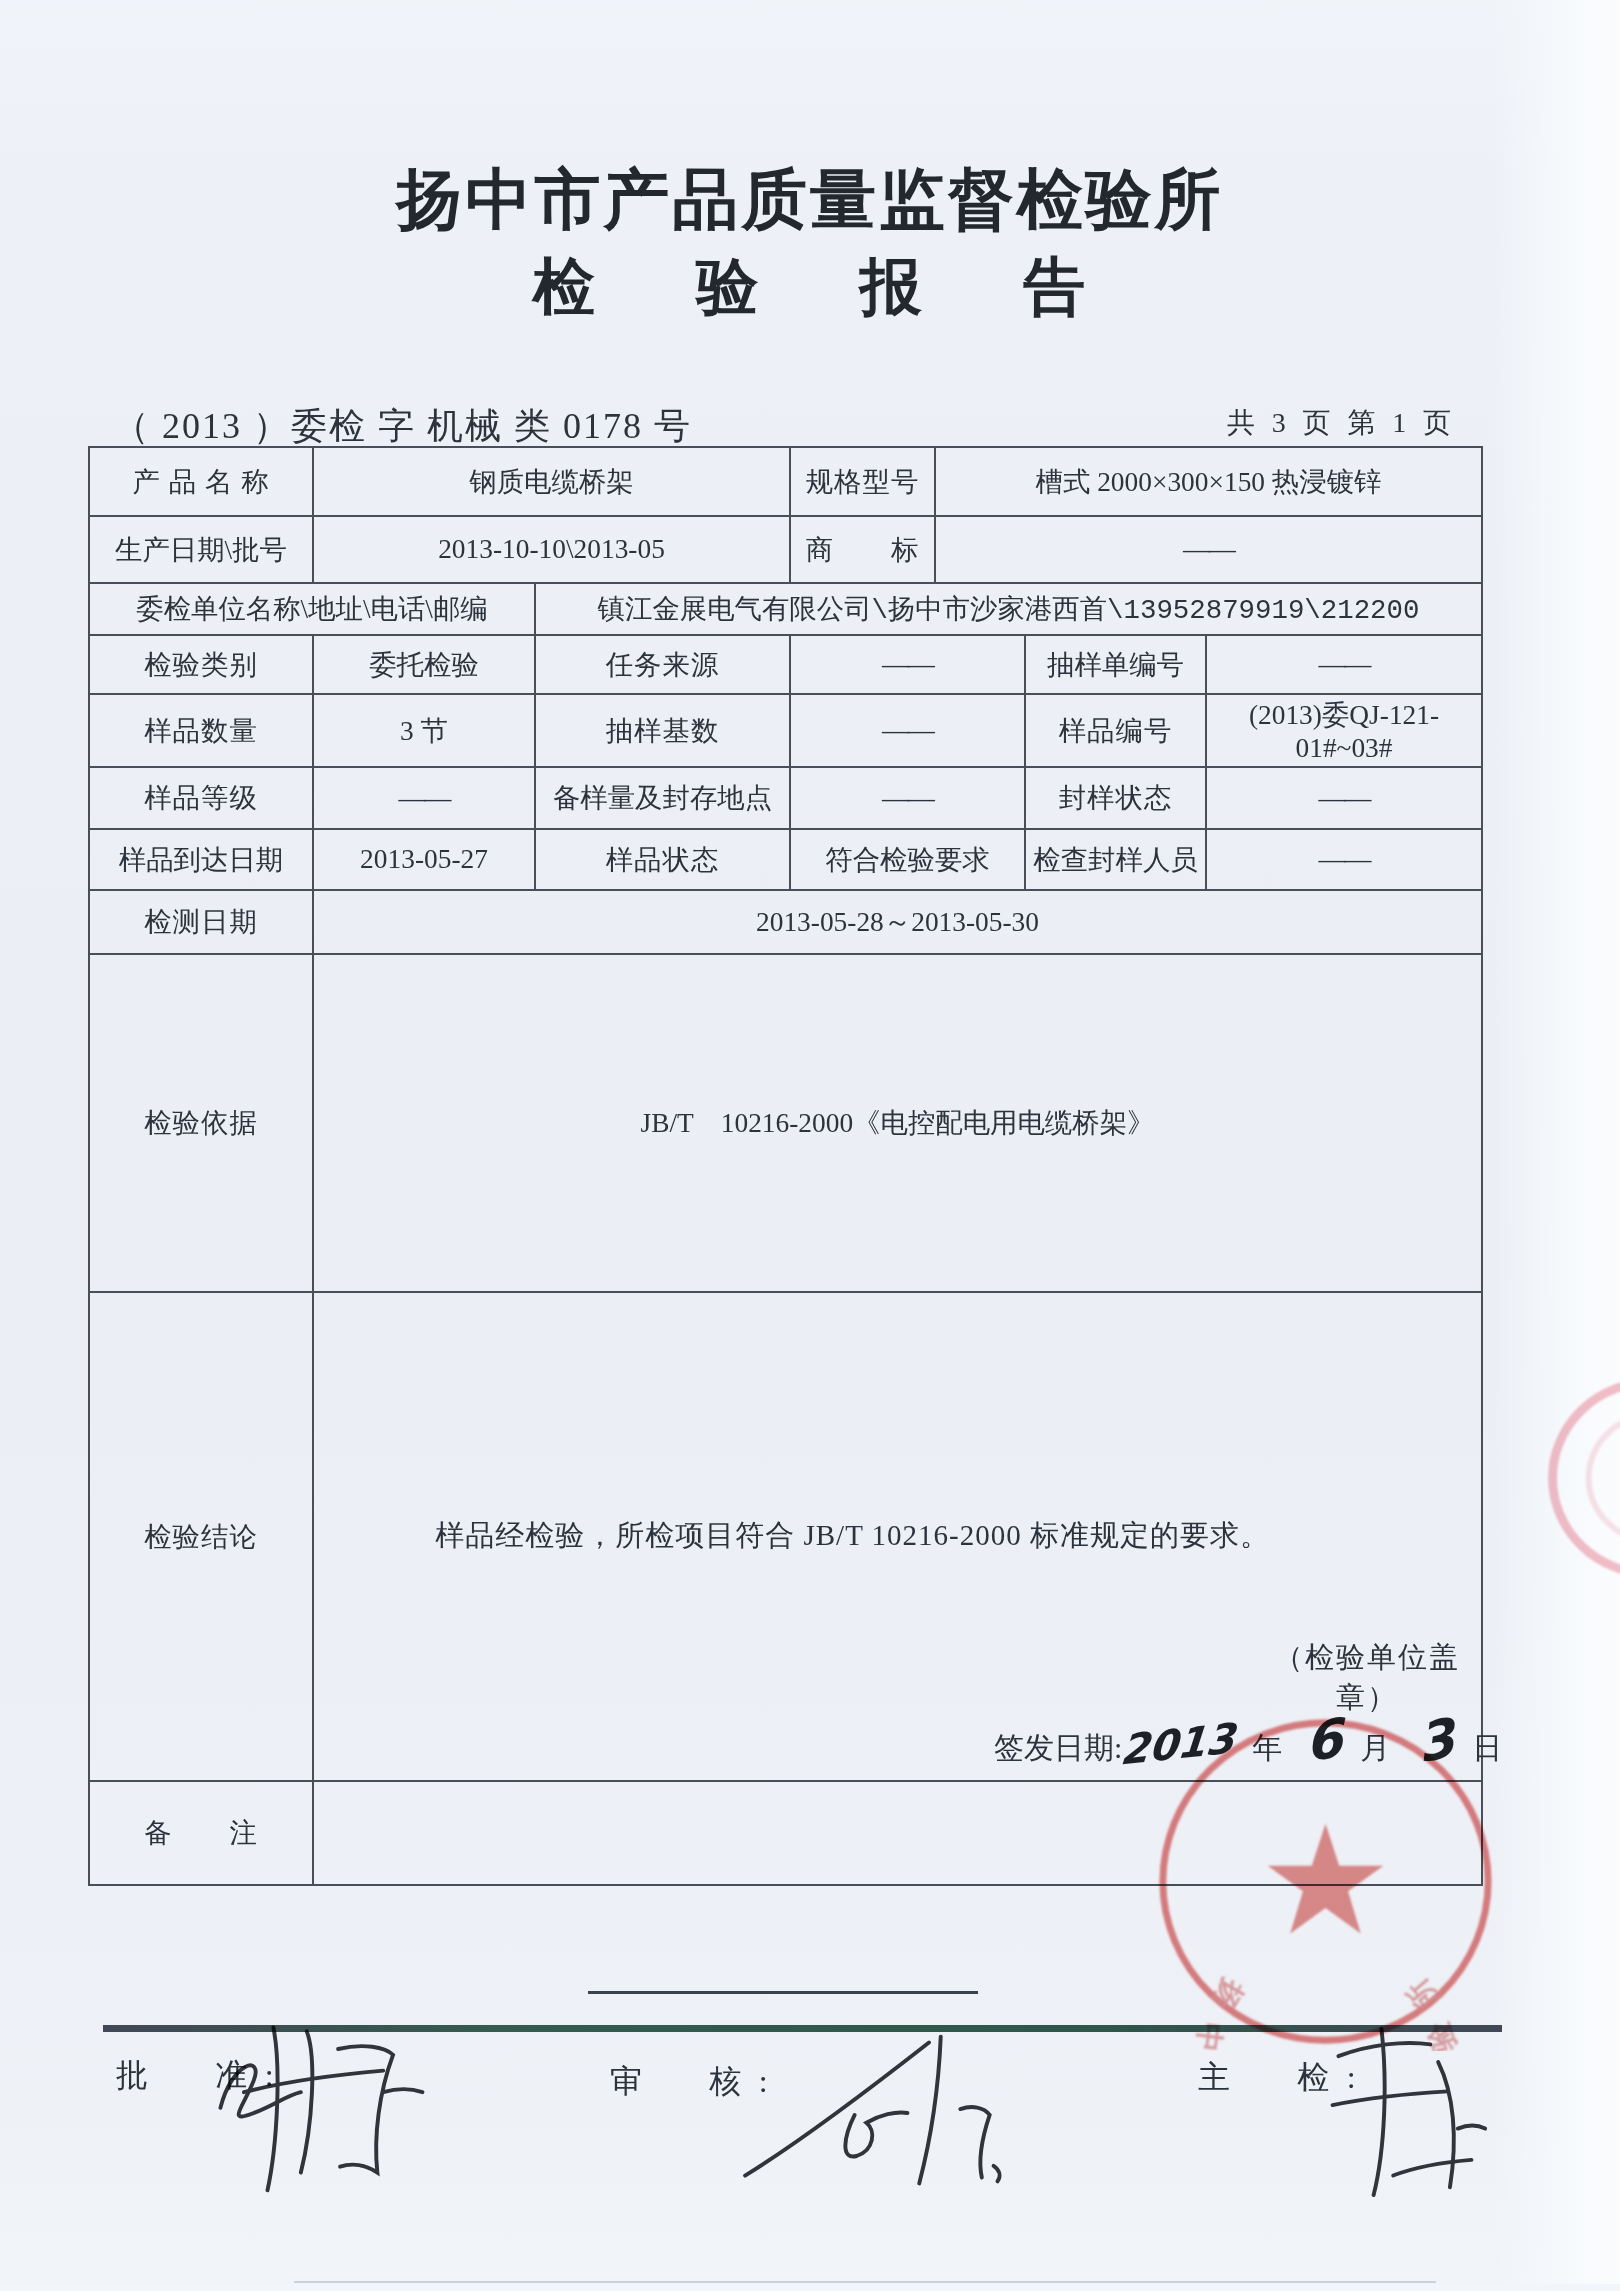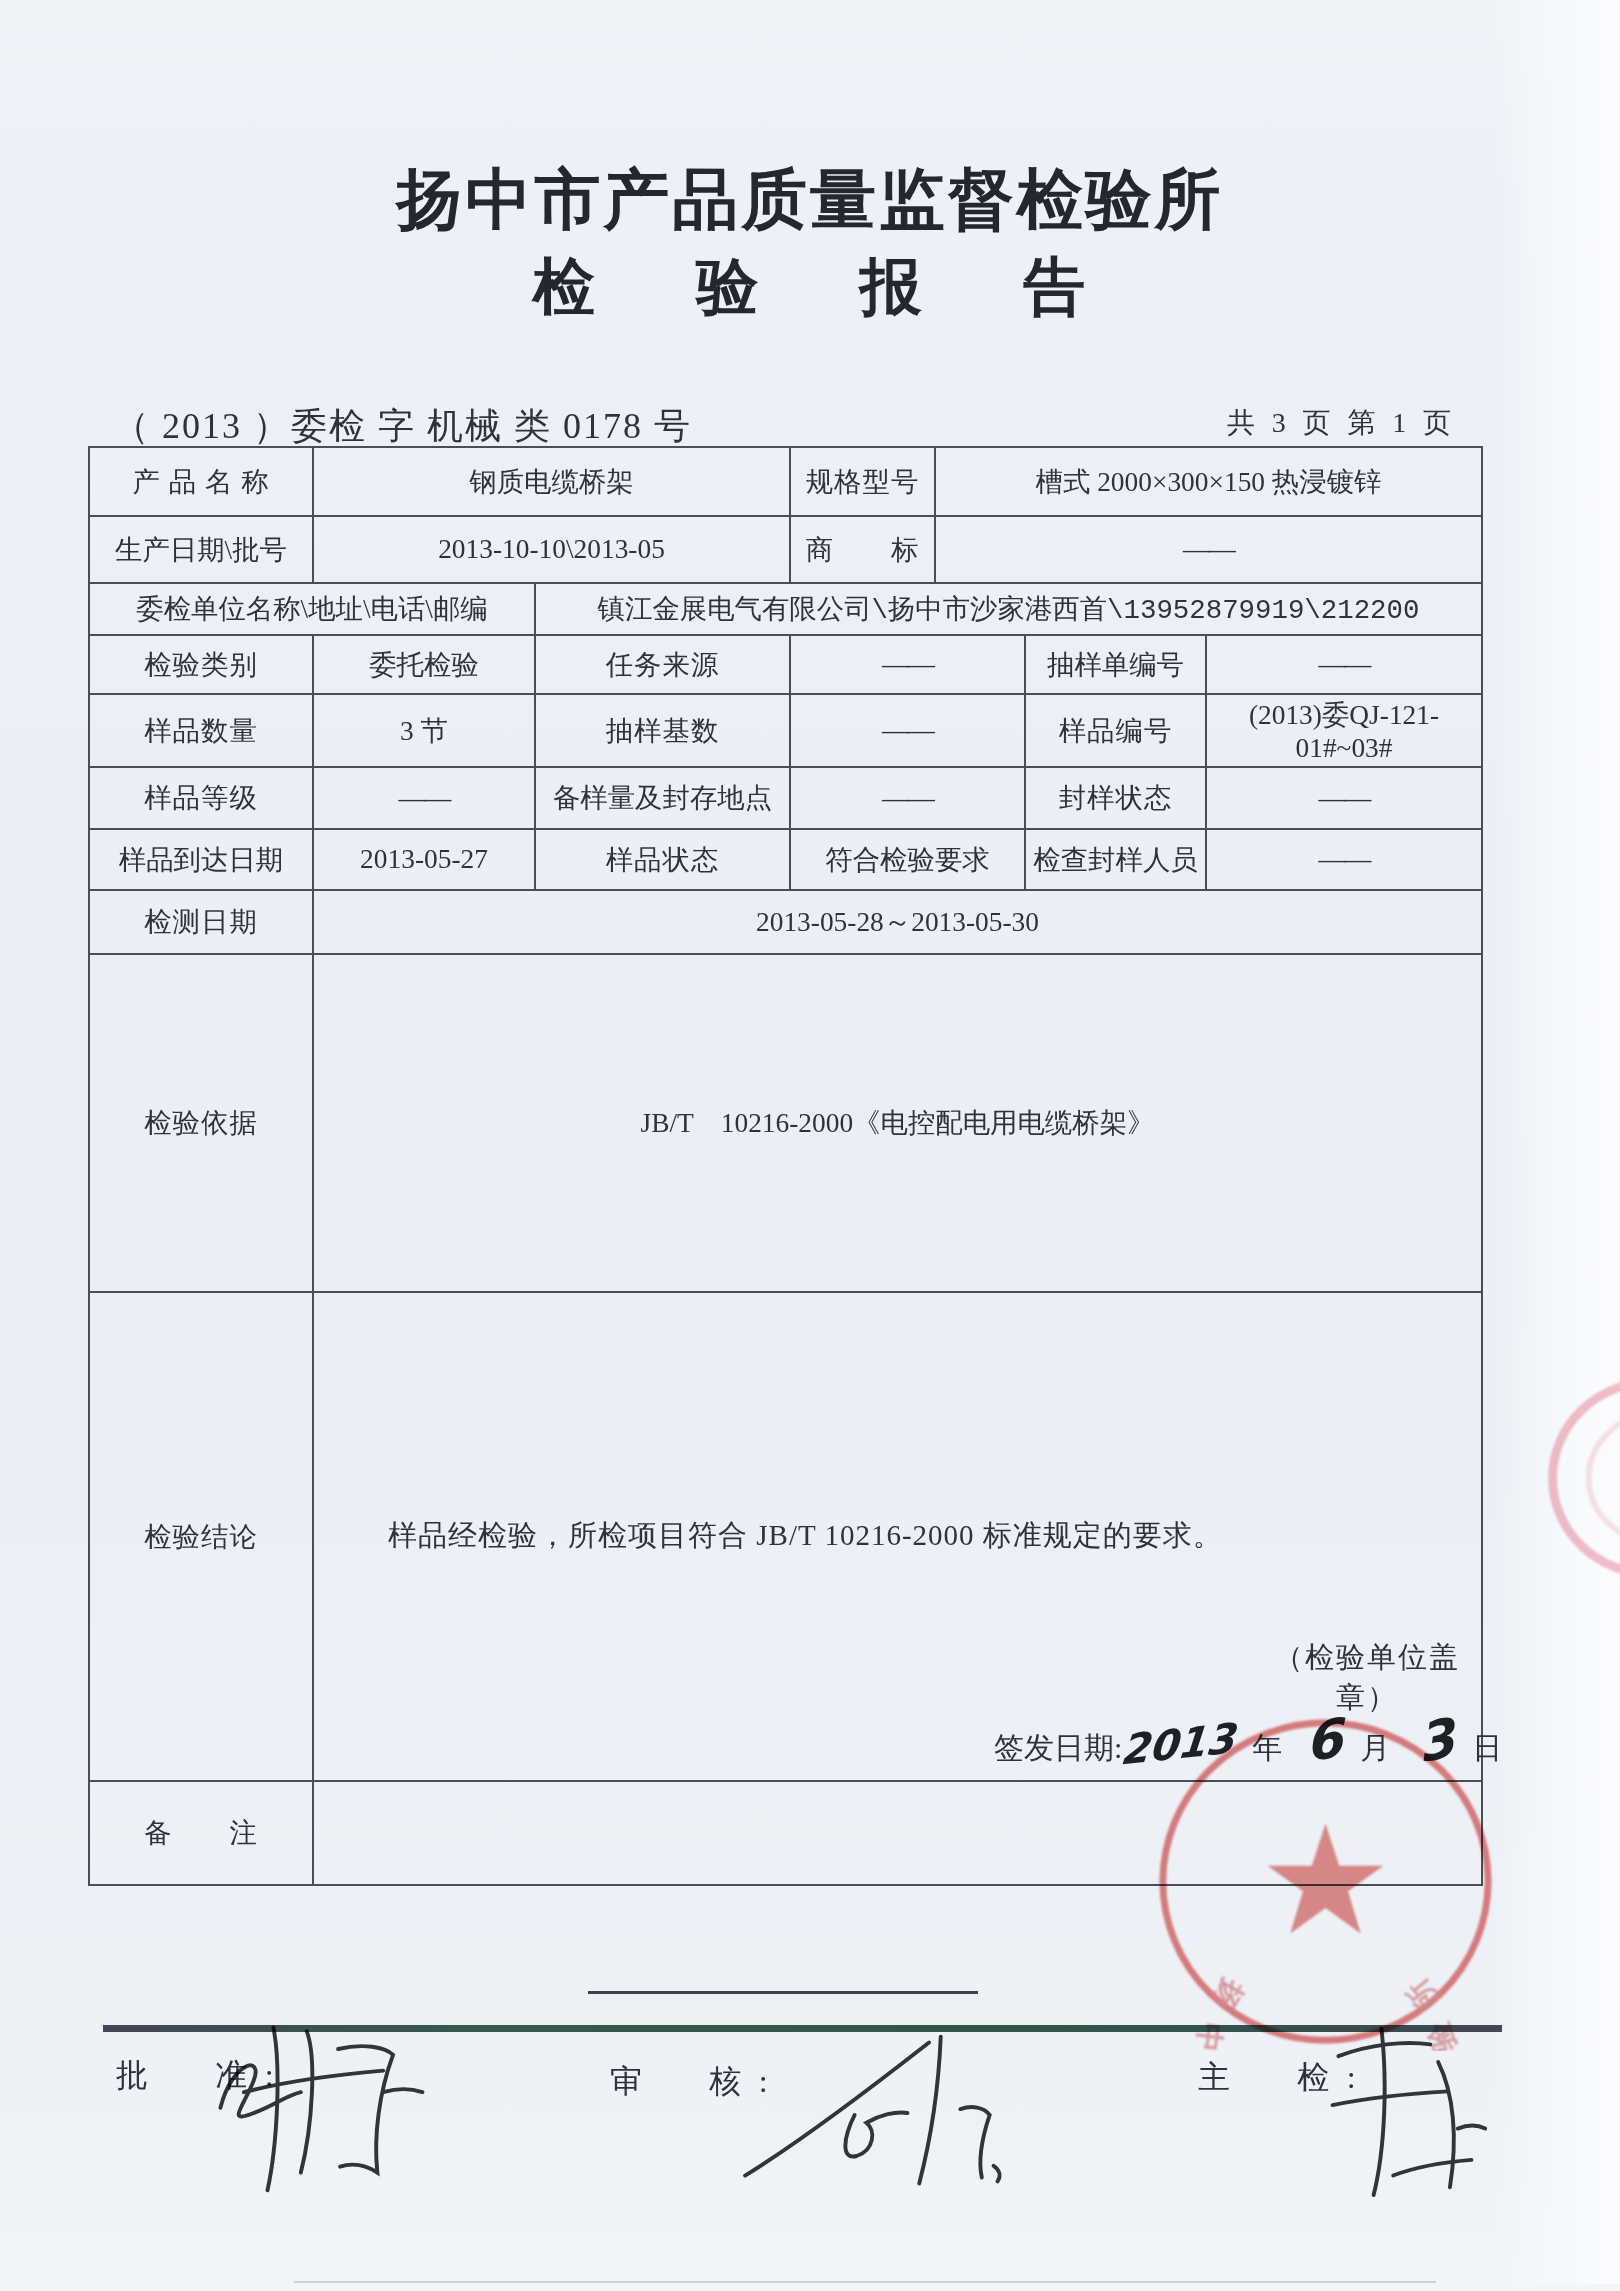--- a/index.html
+++ b/index.html
@@ -33,21 +33,21 @@
   }
   td.lbl { letter-spacing:1px; }
   td.small-lbl { font-size:25.5px; letter-spacing:0; }
   td.left-val { text-align:left; padding-left:21.6px;font-family:Liberation Mono, monospace; }
   td.sample-no { font-size:22.5px; padding-left:2px; padding-right:2px; }
   td.dash { letter-spacing:-2px; color:#3a404b; }
   td.basis-val { text-align:left; padding-left:127px; font-size:28px;margin-top:48px; }
   td.detect-val { padding-right:167px; }
   td.rel { position:relative; }
 
-  .conclusion-text { position:absolute; left:74px; top:223px; width:882px; text-align:left;
+  .conclusion-text { position:absolute; left:74px; top:223px; width:882px; text-align:right;
     font-size:29px; letter-spacing:1px; white-space:nowrap; }
   .seal-note { position:absolute; left:939px; top:345px; font-size:29px; letter-spacing:2px; }
   .issue-line { position:absolute; left:680px; top:416px; font-size:30px; white-space:nowrap; }
   .issue-line .unit { margin:0 5.9px 0 13.7px; }
   .hw { font-family:"DejaVu Sans","Liberation Sans",sans-serif; font-style:italic; font-weight:bold;
     display:inline-block; color:#1d2126; }
   .hw-year { font-size:41px; transform:rotate(-6deg) skewX(-14deg); margin-left:2px; }
   .hw-month { font-size:53px; transform:rotate(-8deg) skewX(-10deg); margin-left:21.6px; }
   .hw-day { font-size:53px; transform:rotate(-12deg) skewX(-8deg); margin-left:25.5px; }
 

